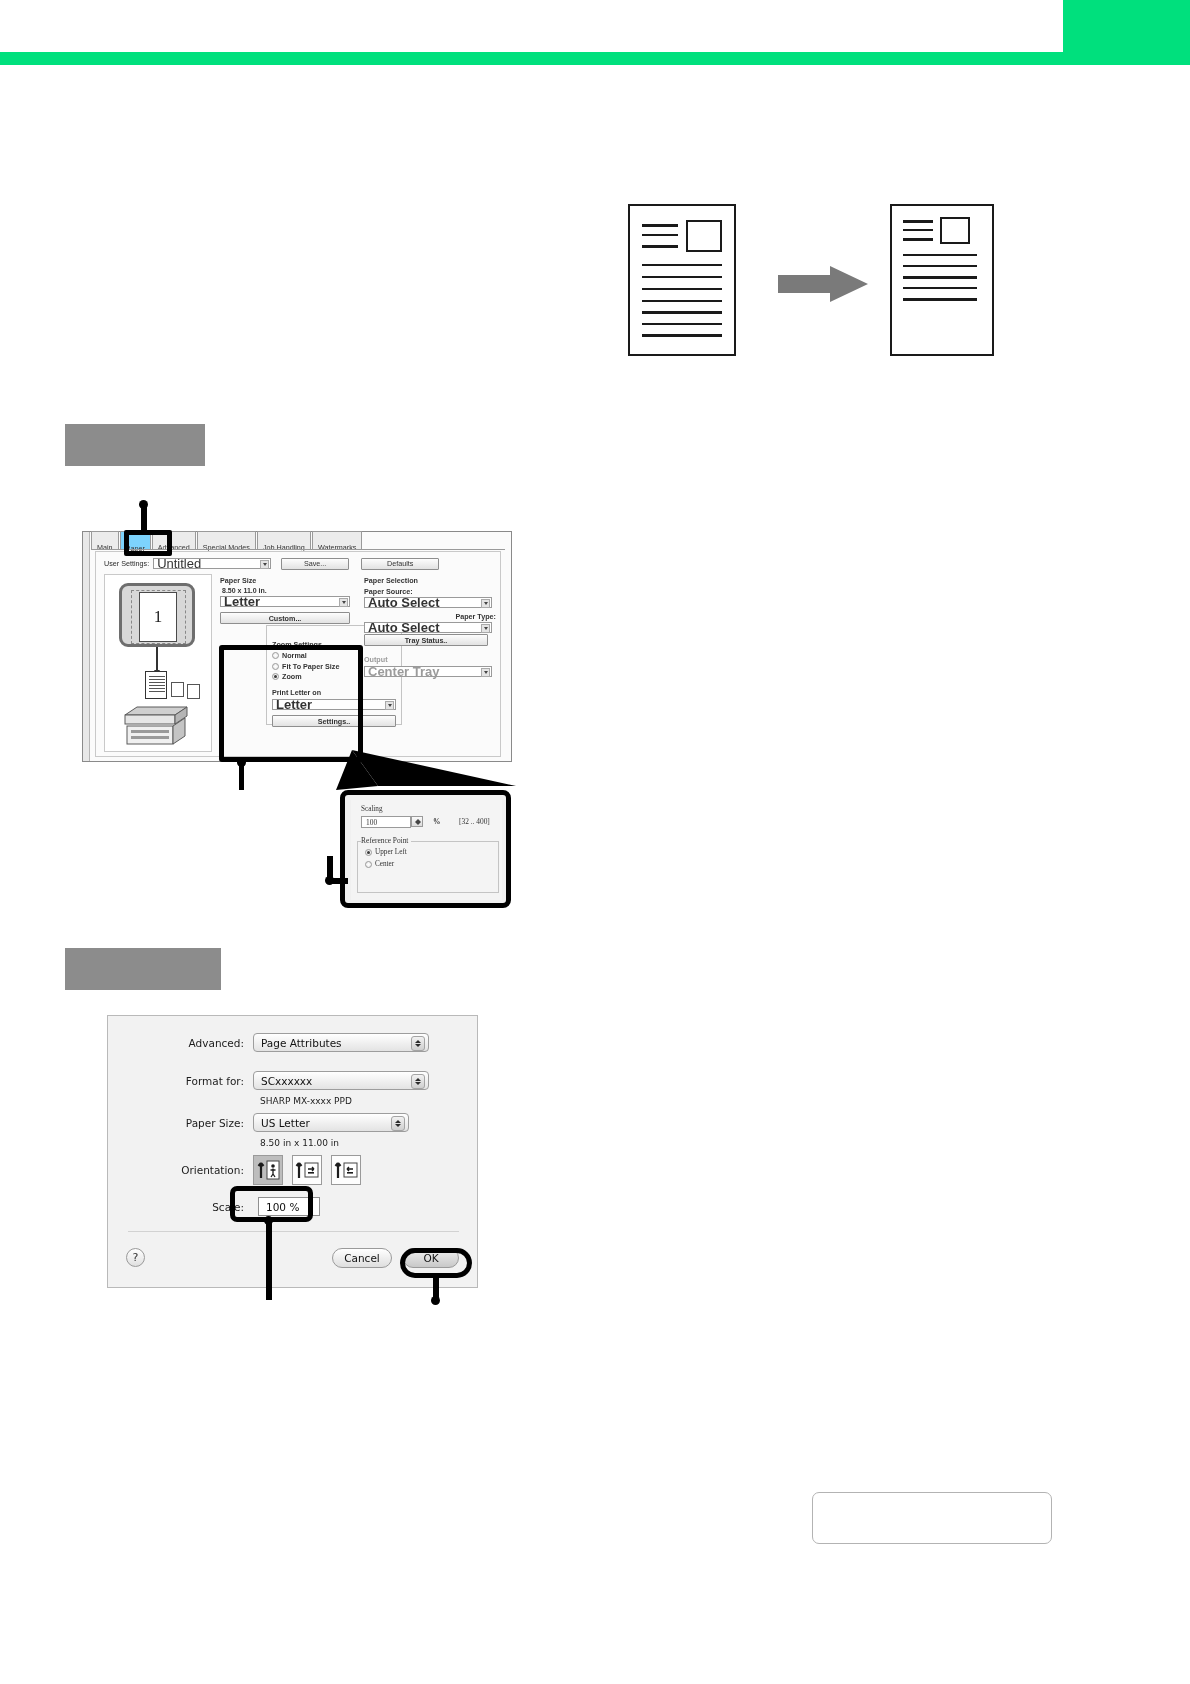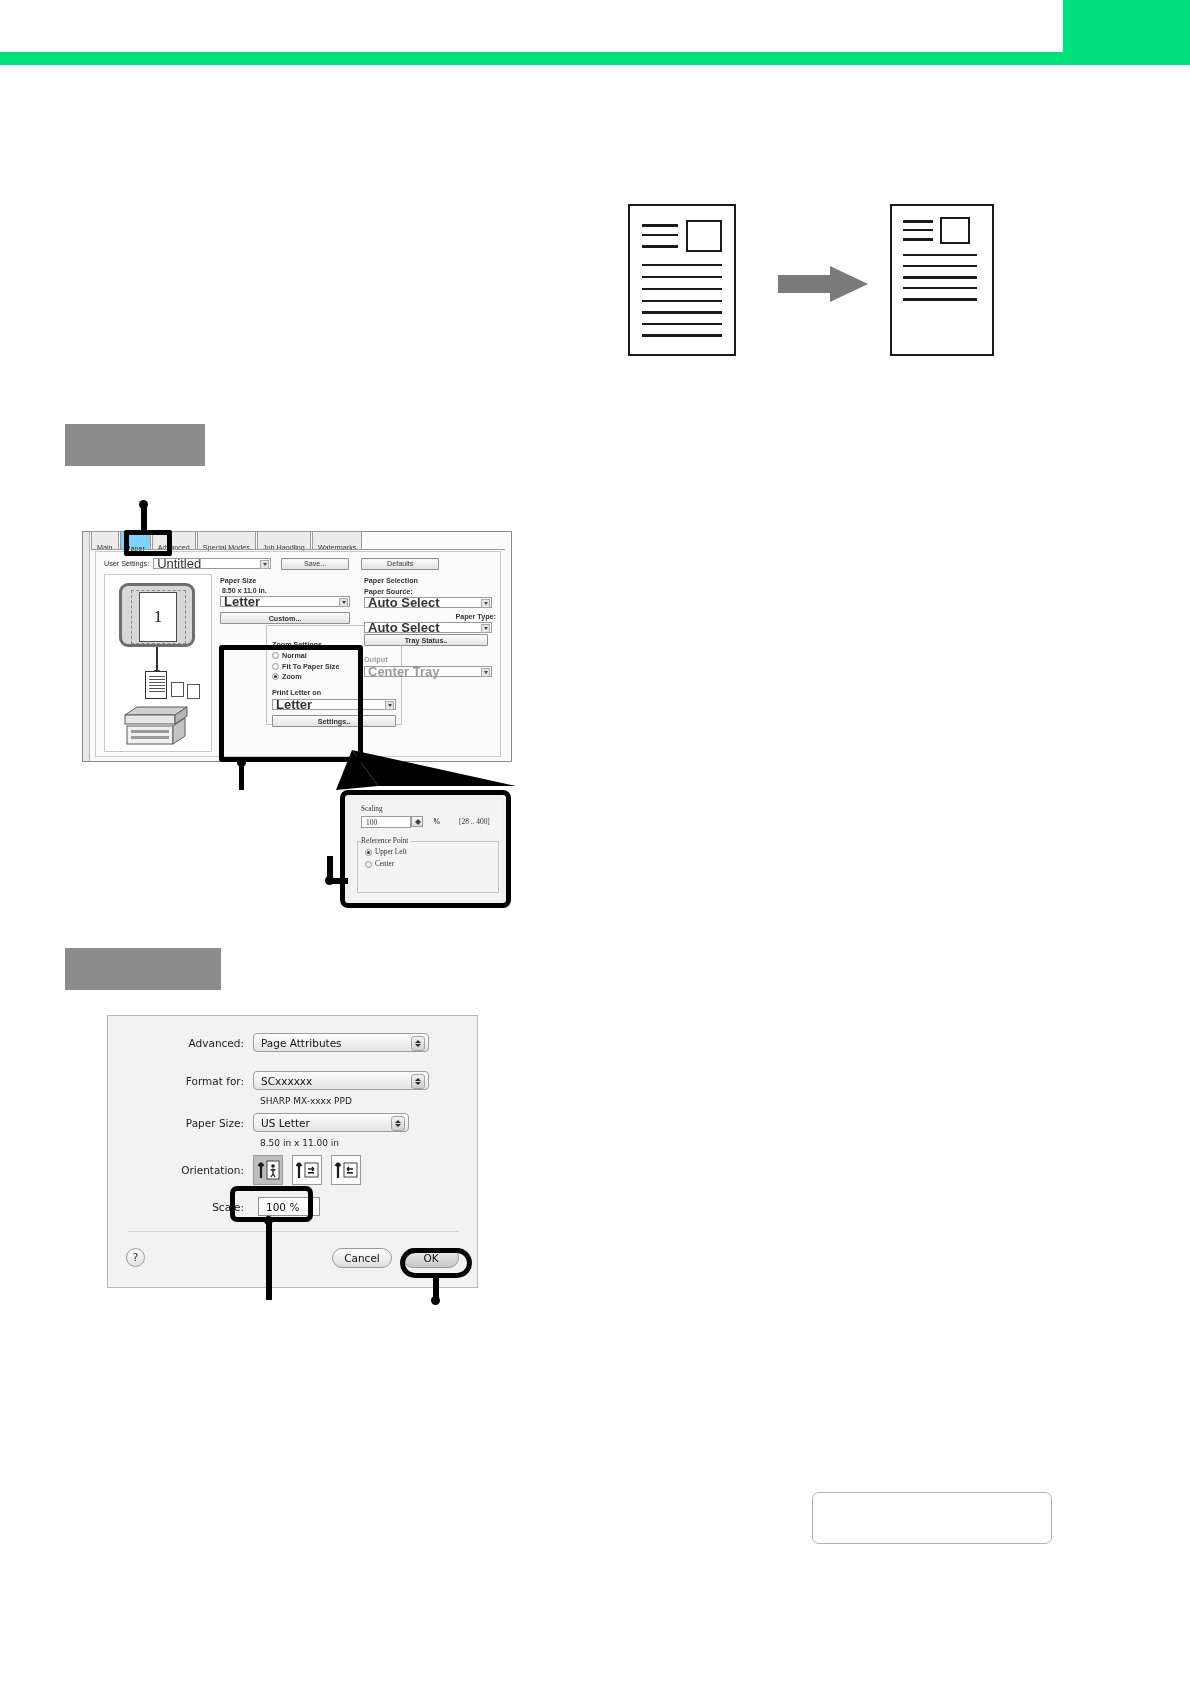--- a/index.html
+++ b/index.html
@@ -401,21 +401,21 @@
 
 <div class="callout">
   <div class="callout-inner">
     <div style="position:absolute;left:10px;top:5px;">Scaling</div>
     <div style="position:absolute;left:10px;top:16px;width:50px;height:12px;border:1px solid #9a9a9a;background:#fff;box-sizing:border-box;display:flex;align-items:center;padding-left:4px;font-size:7.4px;">100</div>
     <div class="spin" style="left:60px;top:16px;">
         <i class="up"></i>
         <i class="dn"></i>
       </div>
     <div style="position:absolute;left:82px;top:17px;font-size:7.4px;font-weight:bold;">%</div>
-    <div style="position:absolute;left:108px;top:17px;font-size:7.4px;">[28 .. 400]</div>
+    <div style="position:absolute;left:108px;top:17px;font-size:7.4px;">[32 .. 400]</div>
 
     <div style="position:absolute;left:10px;top:36px;font-size:7.4px;background:#f4f4f4;padding-right:3px;z-index:2;">Reference Point</div>
     <div style="position:absolute;left:6px;top:41px;width:142px;height:52px;border:1px solid #c4c4c4;box-sizing:border-box;"></div>
     <div class="radio" style="position:absolute;left:14px;top:48px;">
       <span class="rdot on"></span>
       <span>Upper Left</span>
     </div>
     <div class="radio" style="position:absolute;left:14px;top:60px;">
       <span class="rdot"></span>
       <span>Center</span>

